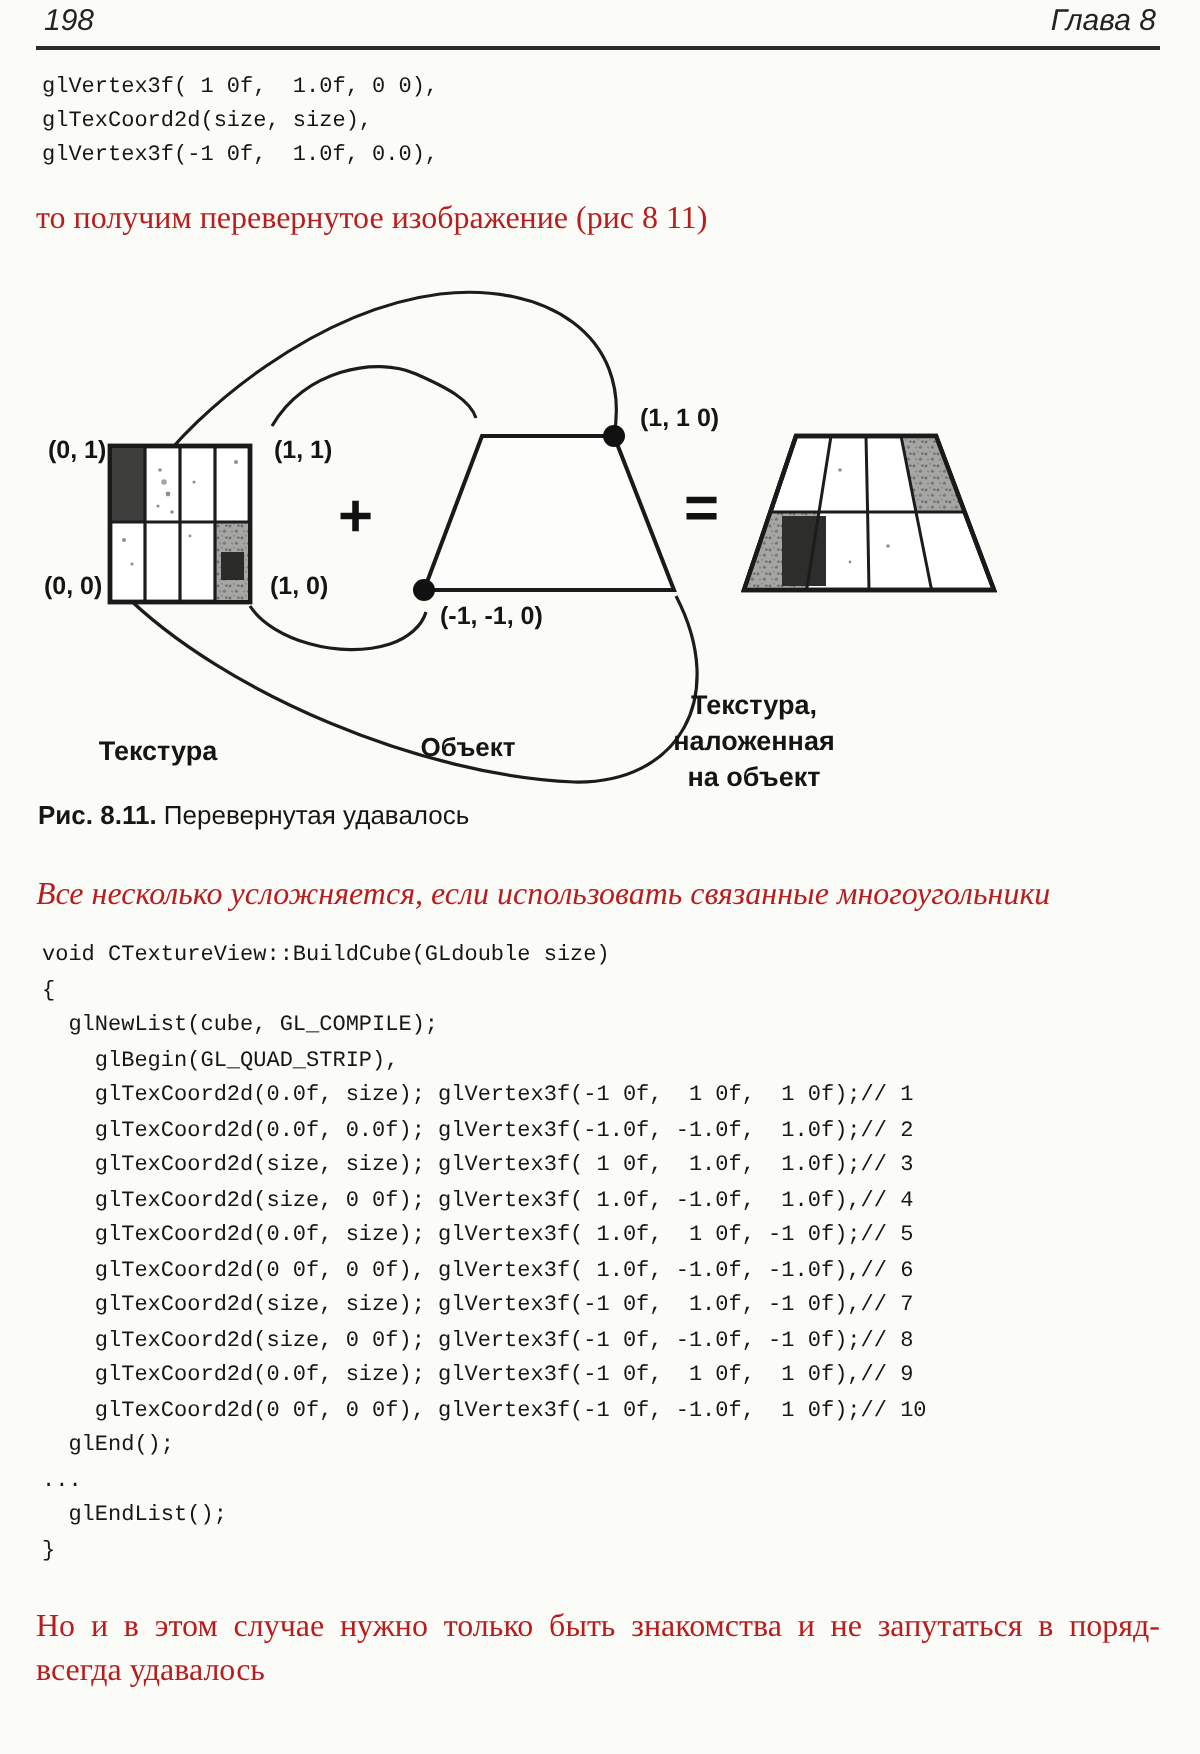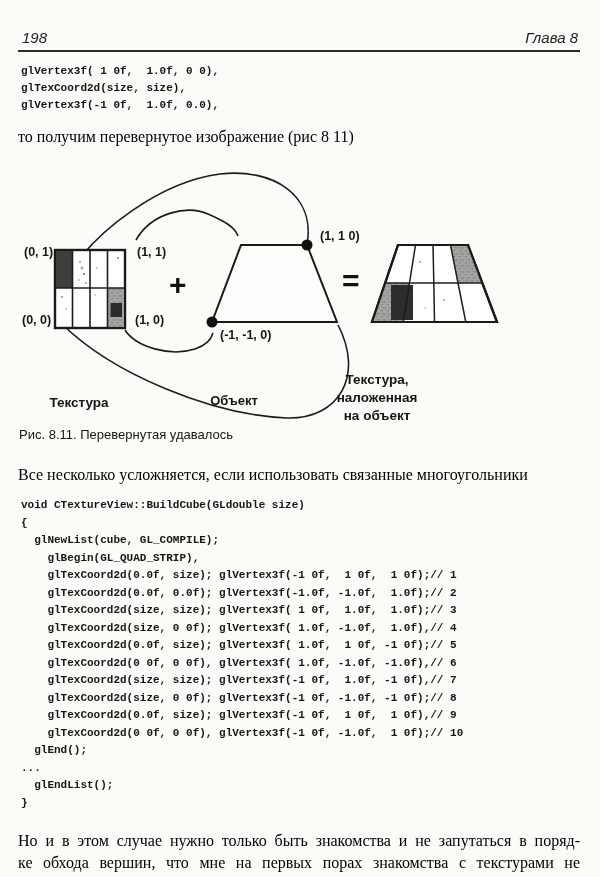--- a/index.html
+++ b/index.html
@@ -1,56 +1,55 @@
 <!DOCTYPE html>
 <html><head>
 <meta charset="utf-8">
 <style>
   html,body{margin:0;padding:0;}
   body{background:#e8e8e6;}
   .page{
     position:relative;
     width:600px;height:877px;
     box-sizing:border-box;
-    padding:29px 20px 0 18px;
+    padding:2px 20px 0 18px;
     background:#fbfbf8;
     color:#1b1b1b;
     overflow:hidden;
     font-family:"Liberation Serif", serif;
   }
   .hdr{
     display:flex;justify-content:space-between;align-items:baseline;
     font:italic 15px "Liberation Sans", sans-serif;
     color:#222;
     padding:0 2px 4px 4px;
     border-bottom:2px solid #2b2b2b;
   }
   .code{
     margin:11px 0 0 3px;
     font-family:"Liberation Mono", monospace;
     font-size:11px;line-height:17px;
     color:#161616;
     white-space:pre;
-    font-weight:bold;
   }
   .code-main{line-height:17.5px;margin-top:11px;}
   .para{
     margin:12px 0 0 0;
     font-size:16px;line-height:22px;
-    color:#000000;
+    color:#b91c1c;
   }
-  .para-mid{margin-top:22px;}
+  .para-mid{margin-top:22px;font-style:italic;}
   .para-bottom{margin-top:18px;}
   .jline{text-align:justify;text-align-last:justify;}
   .fig-svg{display:block;margin:14px 0 0 -18px;}
   .caption{
     margin:2px 0 0 1px;
     font:13px "Liberation Sans", sans-serif;color:#161616;
   }
-  .caption .b{font-weight:normal;text-align:right;}
+  .caption .b{font-weight:bold;text-align:right;}
   
   .svg-coord{font:bold 12.5px "Liberation Sans", sans-serif;fill:#151515;}
   .svg-label{font:bold 13.5px "Liberation Sans", sans-serif;fill:#151515;}
   .svg-label-sm{font:bold 13px "Liberation Sans", sans-serif;fill:#151515;}
   .svg-op{font:bold 30px "Liberation Sans", sans-serif;fill:#111;}
   .ln{stroke:#1c1c1c;fill:none;}
 </style>
 </head>
 <body>
 
@@ -176,17 +175,16 @@
     glTexCoord2d(size, 0 0f); glVertex3f(-1 0f, -1.0f, -1 0f);// 8
     glTexCoord2d(0.0f, size); glVertex3f(-1 0f,  1 0f,  1 0f),// 9
     glTexCoord2d(0 0f, 0 0f), glVertex3f(-1 0f, -1.0f,  1 0f);// 10
   glEnd();
 ...
   glEndList();
 }</pre>
 
   <div class="para para-bottom">
     <div class="jline">Но и в этом случае нужно только быть знакомства и не запутаться в поряд-</div>
-    <div class="jline">ке обхода вершин, что мне на первых порах знакомства с текстурами не</div>
     <div>всегда удавалось</div>
   </div>
 
 </div>
 
 </body></html>

